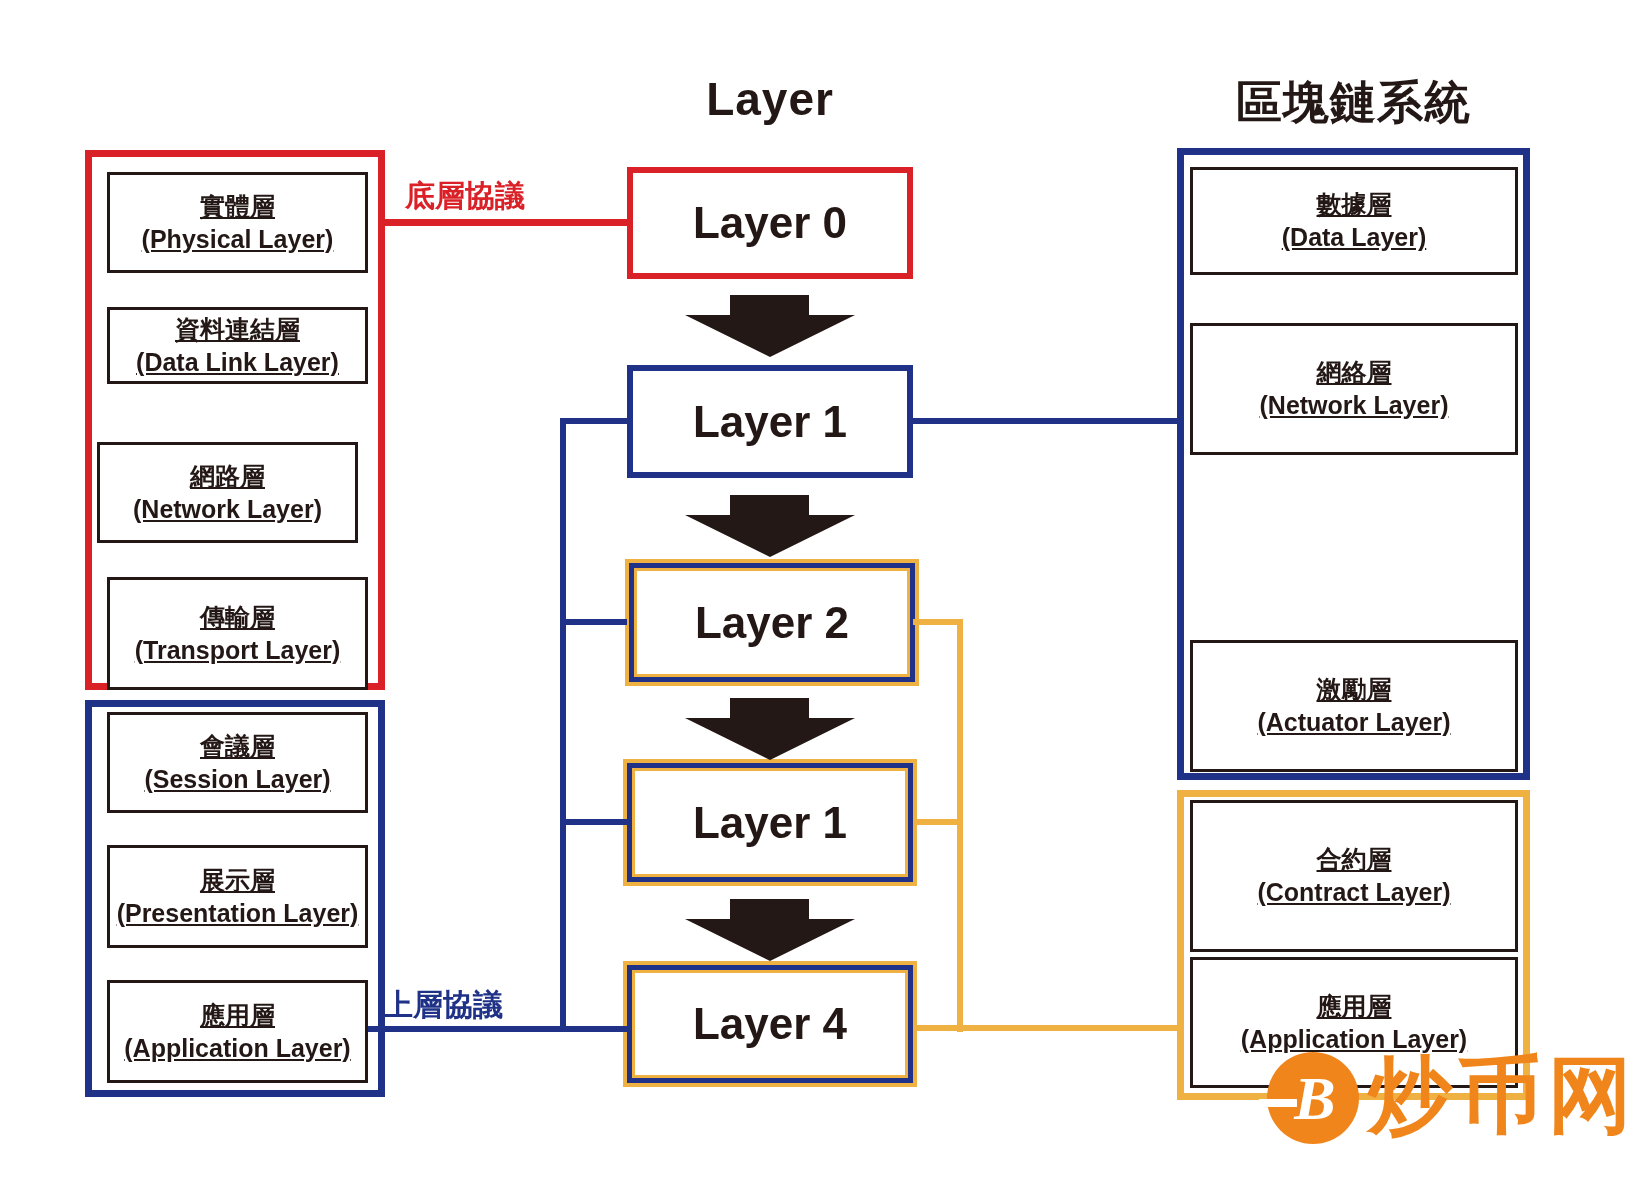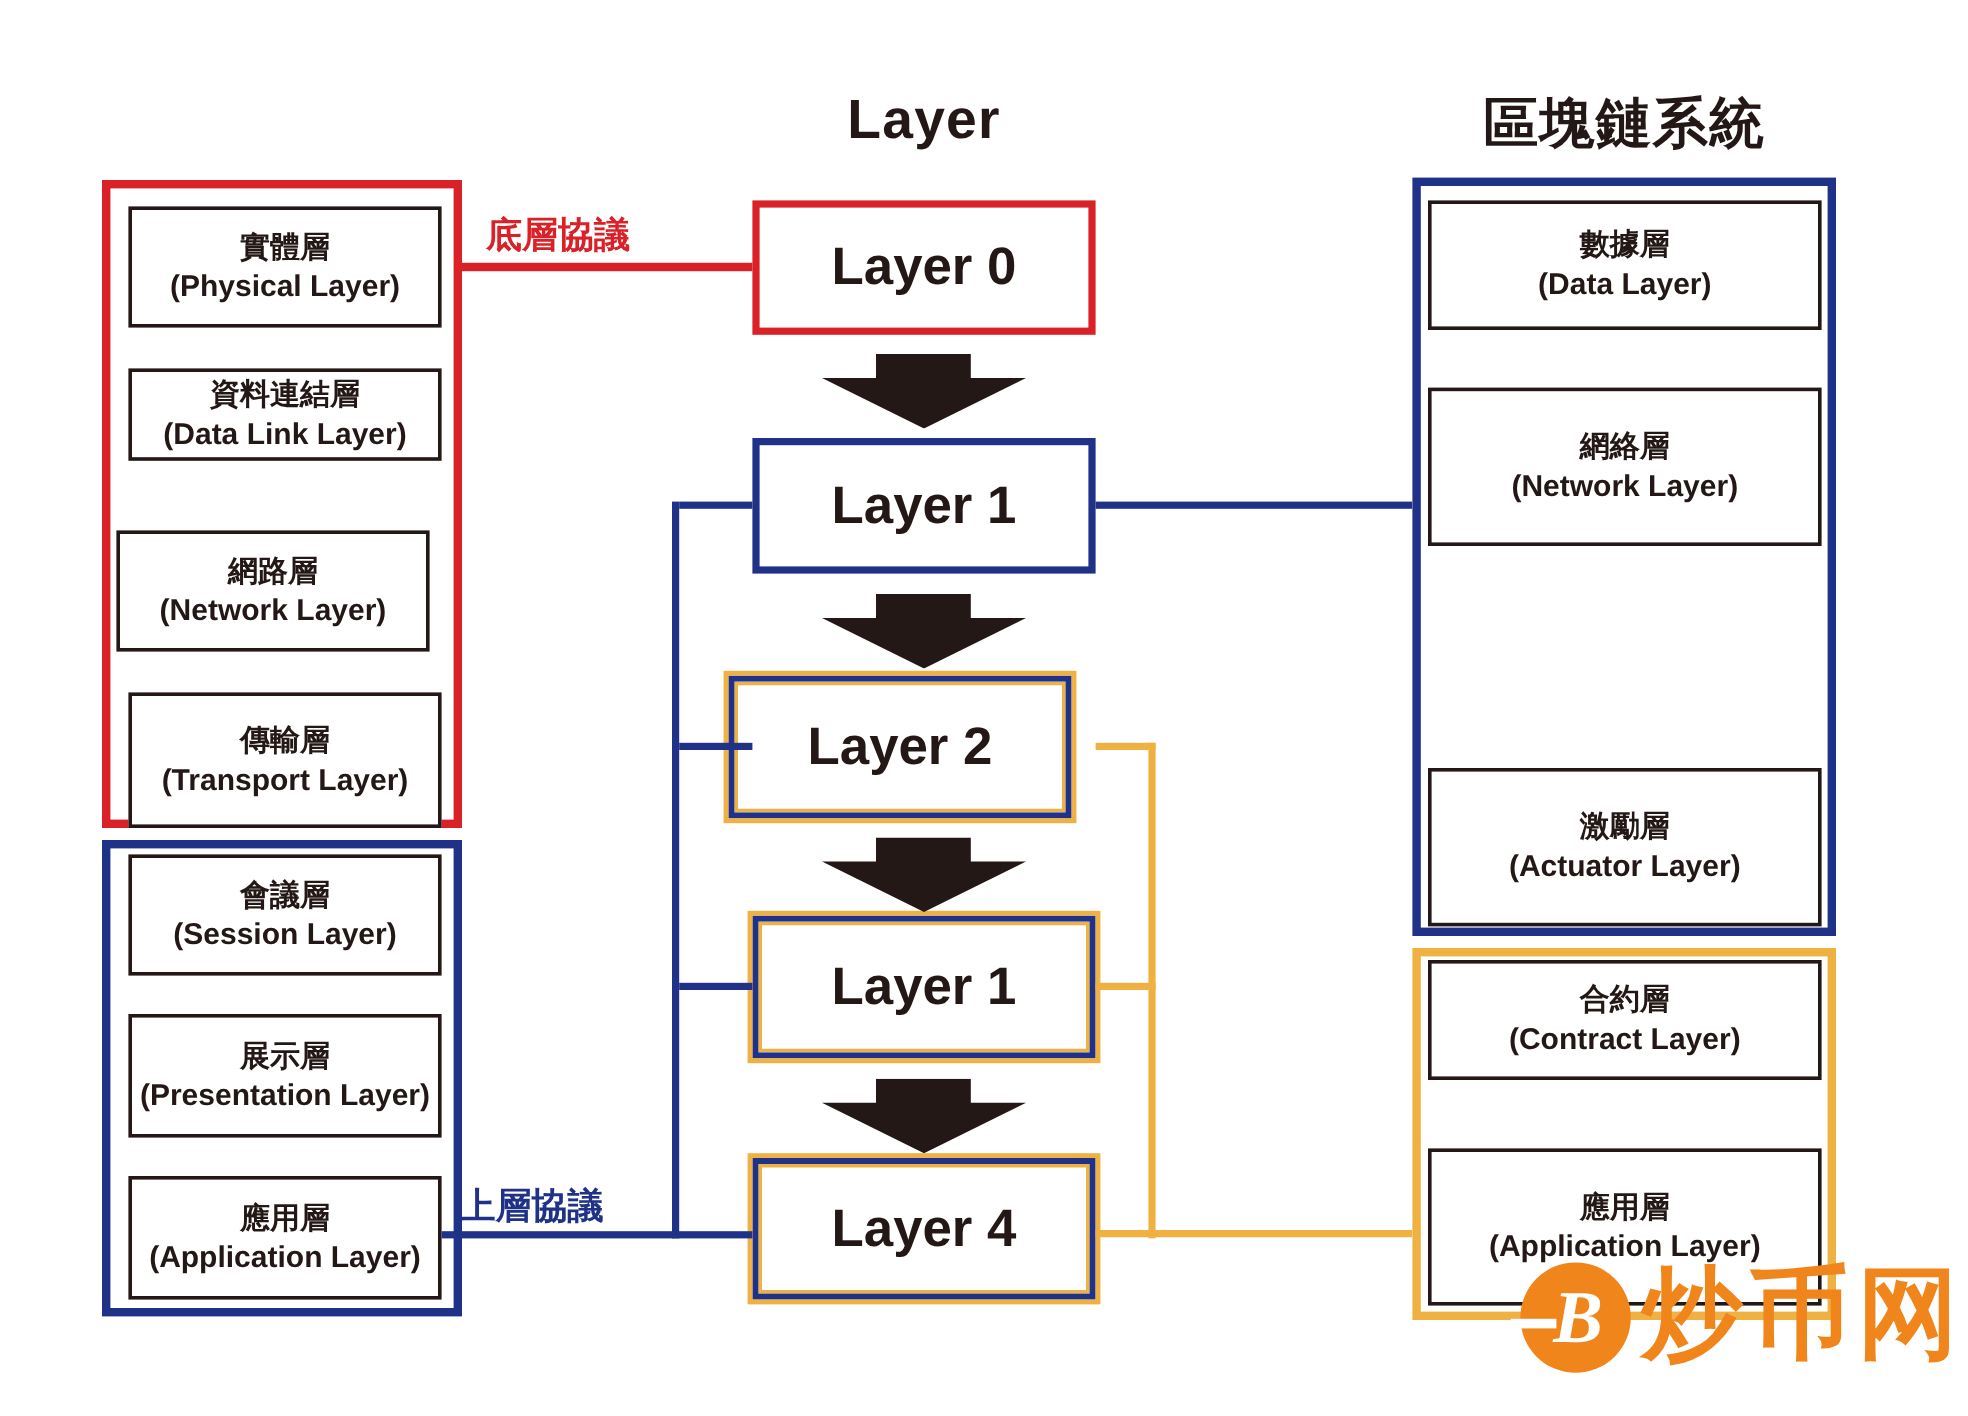--- a/index.html
+++ b/index.html
@@ -18,21 +18,21 @@
     position:absolute;text-align:center;font-size:46px;font-weight:800;
     letter-spacing:1px;white-space:nowrap;
   }
   .outer{position:absolute;box-sizing:border-box;background:#ffffff;}
   .outer.red{border:7px solid var(--red);}
   .outer.navy{border:7px solid var(--navy);}
   .outer.gold{border:7px solid var(--gold);}
   .cell{
     position:absolute;box-sizing:border-box;border:3px solid var(--ink);background:#ffffff;
     display:flex;flex-direction:column;align-items:center;justify-content:center;
-    text-align:center;font-weight:700;font-size:25px;line-height:33px;white-space:nowrap;
+    text-align:center;font-weight:700;font-size:25px;line-height:33px;white-space:nowrap;text-decoration:underline;
   }
   .layerbox{
     position:absolute;box-sizing:border-box;background:#ffffff;
     display:flex;align-items:center;justify-content:center;
     font-size:44px;font-weight:800;white-space:nowrap;
   }
   .layerbox.red{border:6px solid var(--red);}
   .layerbox.navy{border:6px solid var(--navy);}
   .layerbox.dual{
     border:5px solid var(--navy);
@@ -105,21 +105,21 @@
     <span>應用層</span>
     <span>(Application Layer)</span>
   </div>
 
   <div class="layerbox red" style="left:627px;top:167px;width:286px;height:112px;">
     <span>Layer 0</span>
   </div>
   <div class="layerbox navy" style="left:627px;top:365px;width:286px;height:113px;">
     <span>Layer 1</span>
   </div>
-  <div class="layerbox dual" style="left:607px;top:563px;width:286px;height:119px;">
+  <div class="layerbox dual" style="left:629px;top:563px;width:286px;height:119px;">
     <span>Layer 2</span>
   </div>
   <div class="layerbox dual" style="left:627px;top:763px;width:286px;height:119px;">
     <span>Layer 1</span>
   </div>
   <div class="layerbox dual" style="left:627px;top:965px;width:286px;height:118px;">
     <span>Layer 4</span>
   </div>
 
   <svg class="arrow" style="left:685px;top:295px;" viewBox="0 0 170 62">
@@ -160,21 +160,21 @@
   <div class="cell" style="left:1190px;top:323px;width:328px;height:132px;">
     <span>網絡層</span>
     <span>(Network Layer)</span>
   </div>
   <div class="cell" style="left:1190px;top:640px;width:328px;height:132px;">
     <span>激勵層</span>
     <span>(Actuator Layer)</span>
   </div>
 
   <div class="outer gold" style="left:1177px;top:790px;width:353px;height:310px;"></div>
-  <div class="cell" style="left:1190px;top:800px;width:328px;height:100px;">
+  <div class="cell" style="left:1190px;top:800px;width:328px;height:152px;">
     <span>合約層</span>
     <span>(Contract Layer)</span>
   </div>
   <div class="cell" style="left:1190px;top:957px;width:328px;height:131px;">
     <span>應用層</span>
     <span>(Application Layer)</span>
   </div>
 
   <div class="wm-circle">
     <span class="wm-b">B</span>

